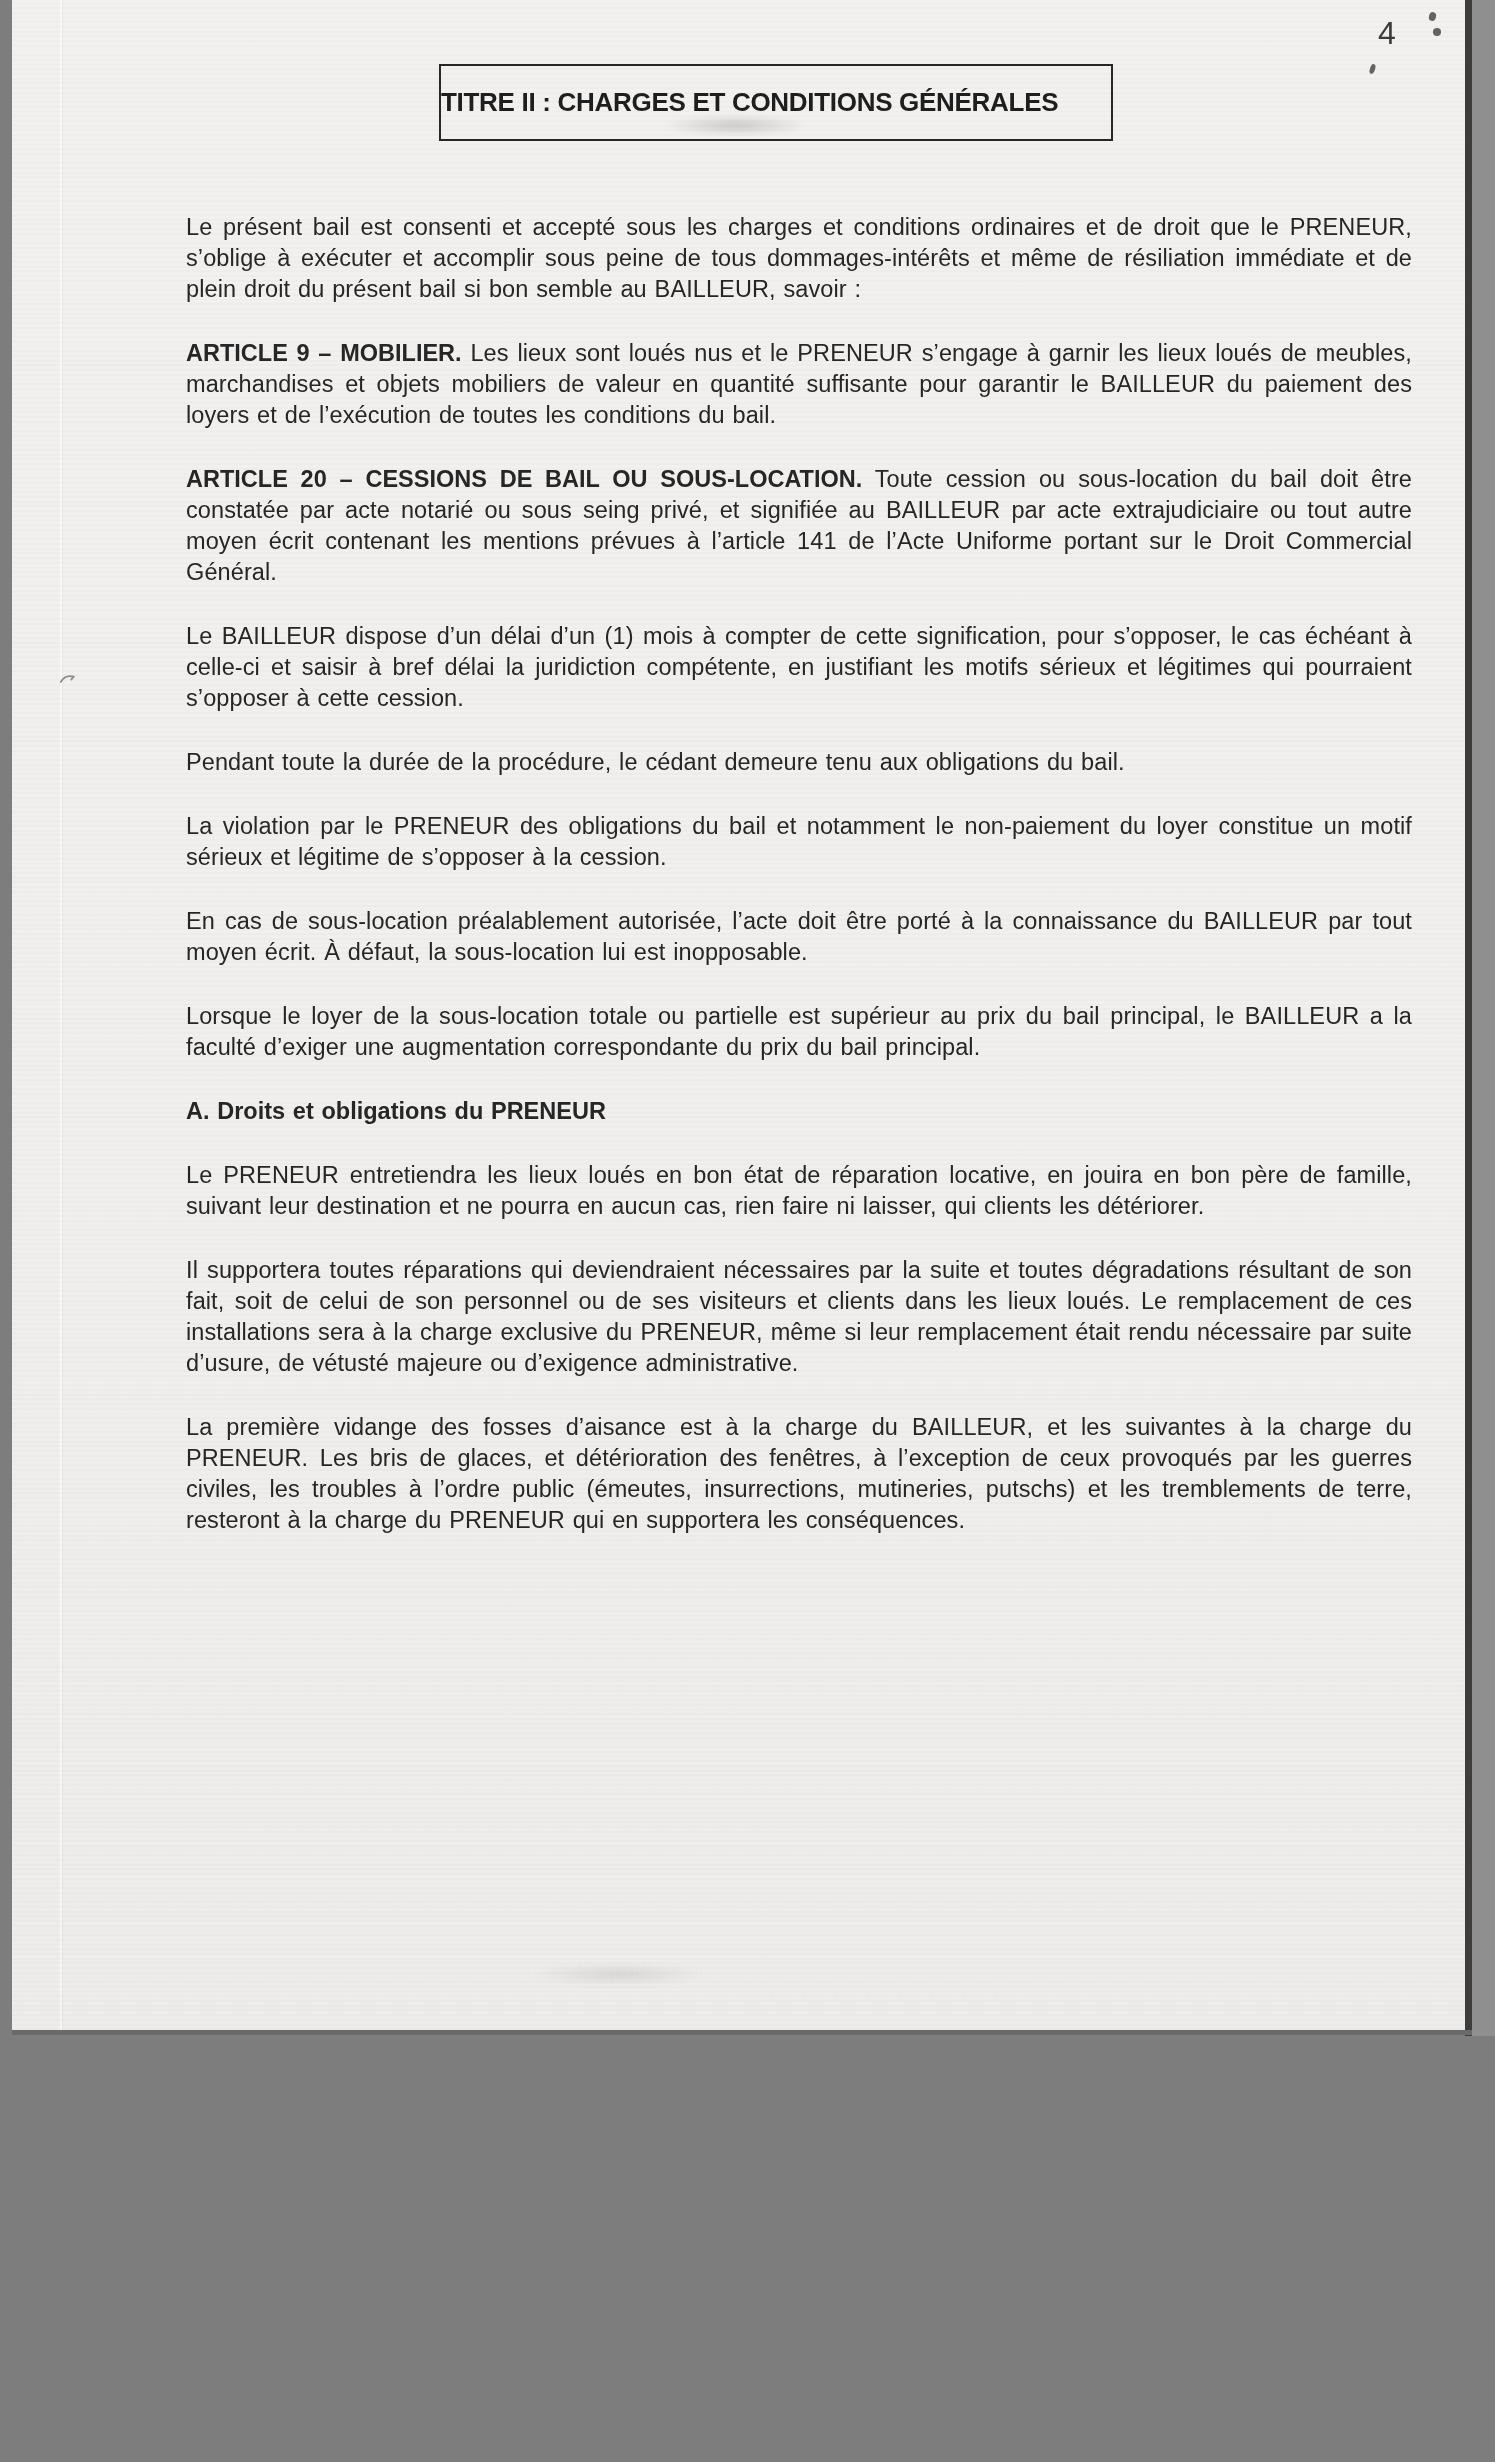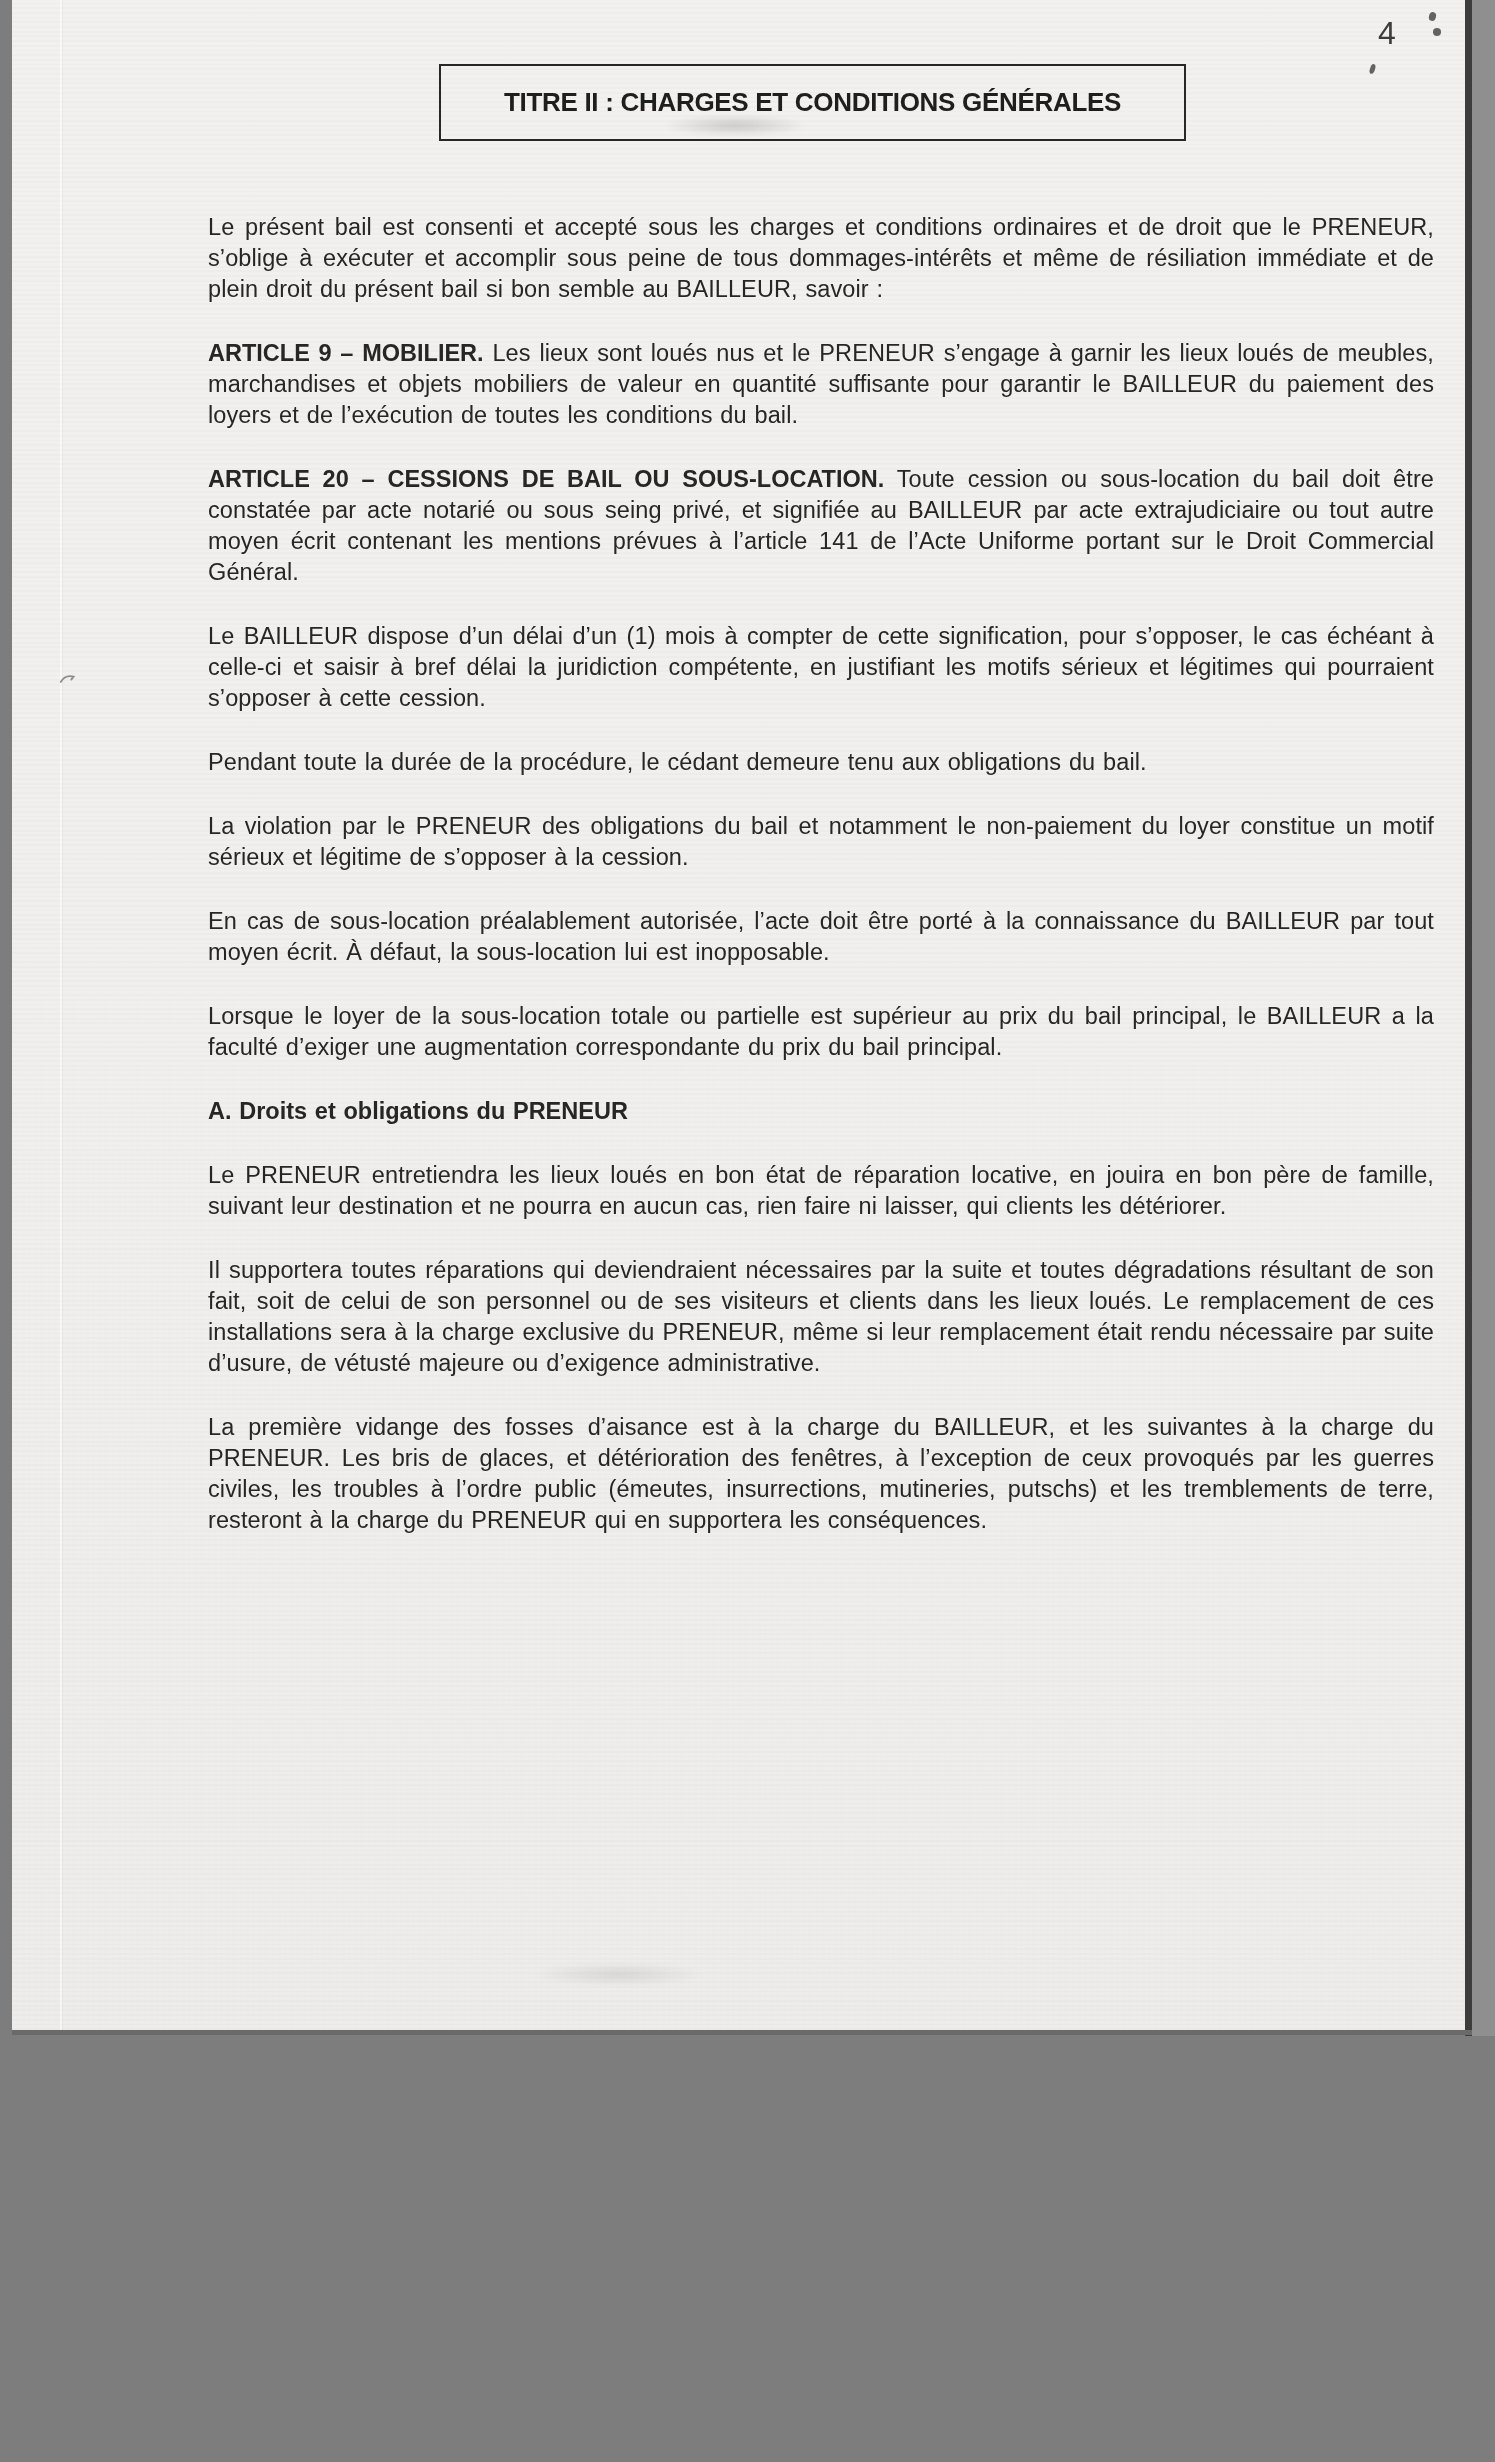--- a/index.html
+++ b/index.html
@@ -16,43 +16,43 @@
     content:"";position:absolute;inset:0;pointer-events:none;
     background-image:
       repeating-linear-gradient(0deg, rgba(0,0,0,0.015) 0 1.8px, transparent 1.8px 4.7px),
       repeating-linear-gradient(90deg, rgba(255,255,255,0.03) 0 2.9px, transparent 2.9px 6.4px);
   }
   .right-shadow{position:absolute;left:1465px;top:0;width:7px;height:2036px;background:#3d3d3d;}
   .right-gutter{position:absolute;left:1472px;top:0;width:23.5px;height:2036px;background:#8f8f8f;}
   .bottom-shadow{position:absolute;left:11.7px;top:2030px;width:1460px;height:5.3px;background:#6a6a6a;}
   .crease{position:absolute;left:60px;top:0;width:1.8px;height:2030px;background:rgba(255,255,255,0.5);box-shadow:0.6px 0 1.2px rgba(0,0,0,0.05);}
   .title-box{
-    position:absolute;left:439px;top:64px;width:747px;height:77px;
+    position:absolute;left:439px;top:64px;width:674px;height:77px;
     border:2.9px solid #272727;box-sizing:border-box;
-    display:flex;align-items:center;justify-content:center;
+    display:flex;align-items:center;justify-content:flex-start;
   }
   .title-box span{font-weight:bold;font-size:26px;color:#1e1e1e;letter-spacing:-0.3px;white-space:nowrap;}
   .smudge-title{
     position:absolute;left:639px;top:111px;width:193px;height:29px;
     background:radial-gradient(closest-side,rgba(105,105,105,0.28),rgba(105,105,105,0) 75%);
     filter:blur(2.3px);
   }
   .smudge-bottom{
     position:absolute;left:504px;top:1959px;width:229px;height:30.5px;
     background:radial-gradient(closest-side,rgba(110,110,110,0.17),rgba(110,110,110,0) 75%);
     filter:blur(2.3px);
   }
   .page-number{position:absolute;left:1378px;top:15.2px;font-size:32px;color:#3c3c3c;}
   .speck{position:absolute;background:#4a4a4a;border-radius:50%;opacity:0.85;}
   #speck1{left:1429px;top:11.7px;width:7px;height:8.8px;transform:rotate(15deg);}
   #speck2{left:1433px;top:28px;width:8.2px;height:7.6px;}
   #speck3{left:1370px;top:64px;width:5.3px;height:10px;transform:rotate(18deg);}
   .pen-mark{position:absolute;left:59px;top:672px;}
   .content{
-    position:absolute;left:208px;top:212px;width:1226px;
+    position:absolute;left:186px;top:212px;width:1226px;
     color:#262626;font-size:23.5px;line-height:31px;
     text-align:justify;letter-spacing:0.1px;word-spacing:1.2px;
   }
   .content p{margin:0 0 33px 0;}
   .content b{font-weight:bold;letter-spacing:0;}
 </style>
 </head>
 <body>
 
 <div class="scan">

